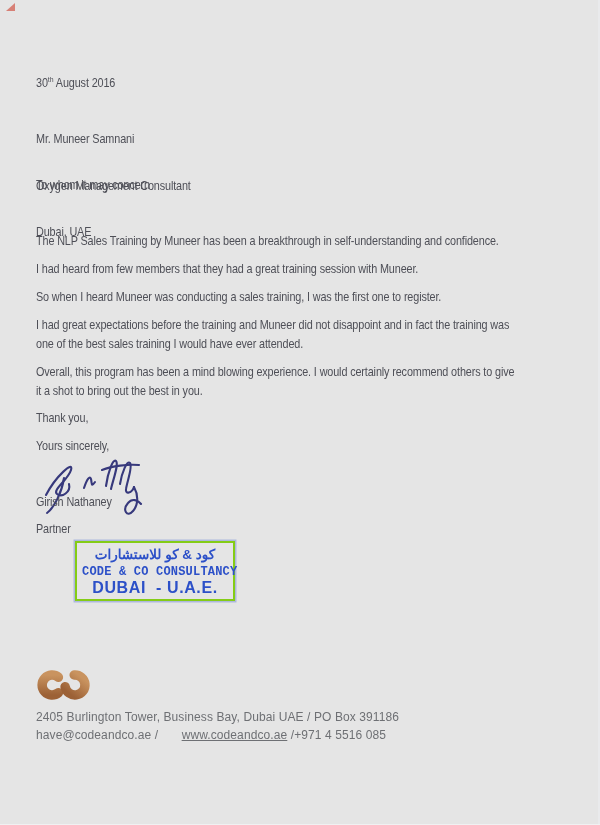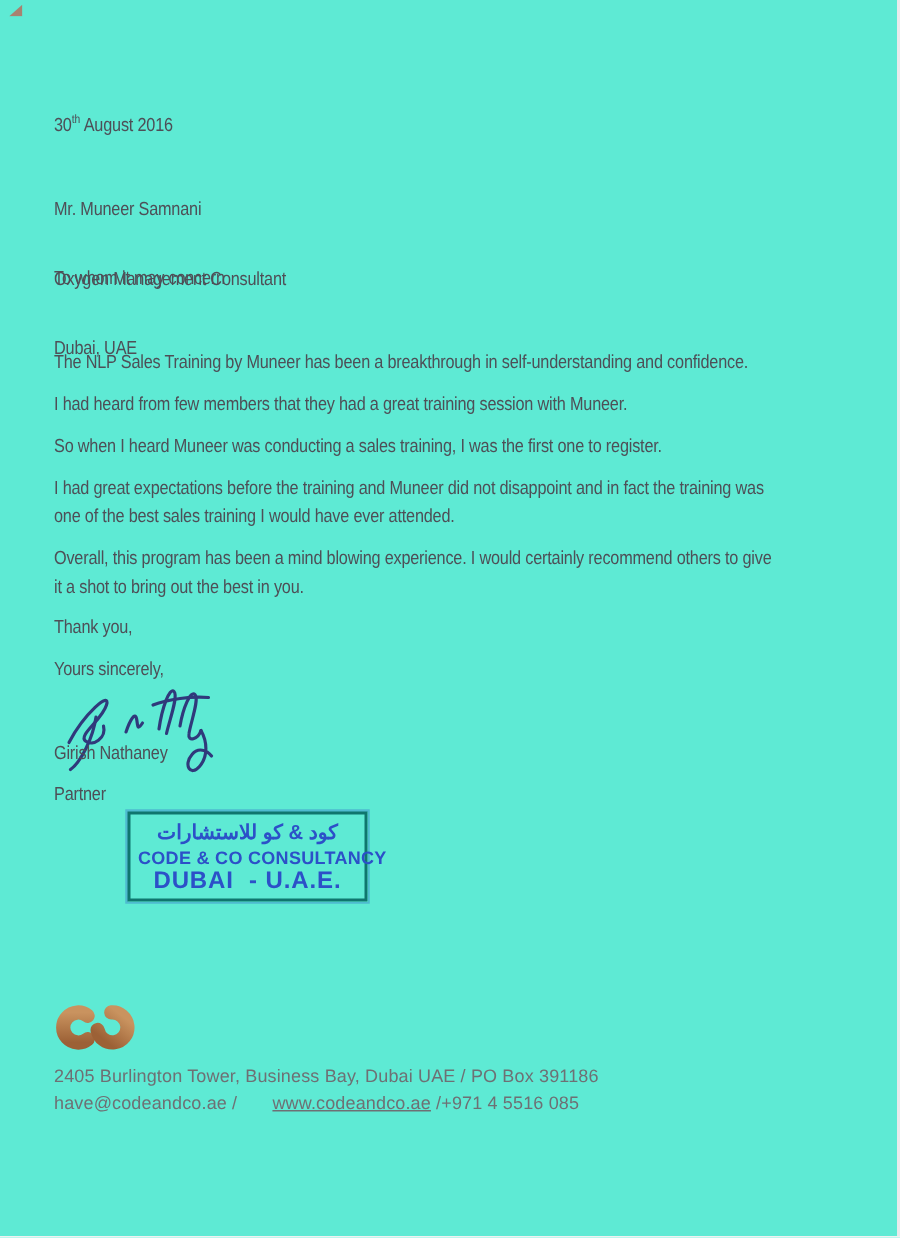--- a/index.html
+++ b/index.html
@@ -1,41 +1,41 @@
 <!DOCTYPE html>
 <html><head>
 <meta charset="utf-8">
 <style>
   html,body{margin:0;padding:0;background:#ffffff;}
   .page{
     position:relative;width:600px;height:825px;margin:0 auto;
-    background:#5eead4;overflow:hidden;
+    background:#e5e5e5;overflow:hidden;
     font-family:"Liberation Sans",sans-serif;color:#4e4f57;
   }
   .edge-right{position:absolute;top:0;right:0;width:2px;height:100%;background:#e9eaec;}
   .edge-bottom{position:absolute;left:0;bottom:0;width:100%;height:1px;background:#f0f1f2;}
   .artifact{position:absolute;left:6px;top:3px;width:9px;height:8px;
     background:#d04a3a;opacity:.65;clip-path:polygon(0 100%,100% 100%,100% 0);}
   .txt{
     position:absolute;left:36px;font-size:12.6px;letter-spacing:-0.15px;
     line-height:19px;transform:scaleX(0.86);transform-origin:0 0;
     white-space:pre;color:#4e4f57;
   }
   .txt sup{font-size:8px;letter-spacing:0;}
   .recipient-line{display:block;}
   .sig-wrap{position:absolute;left:40px;top:448px;width:125px;height:72px;}
   .name{top:493px;}
   .partner{top:520px;}
   .stamp{
     position:absolute;left:75px;top:541px;width:146px;
-    border:2px solid #0f766e;box-shadow:0 0 0 1.5px rgba(44,80,200,.30);
-    padding:3px 5px 4px 5px;text-align:center;color:#2c50c8;background:rgba(255,255,255,0);margin-left:10px;
+    border:2px solid #84cc16;box-shadow:0 0 0 1.5px rgba(44,80,200,.30);
+    padding:3px 5px 4px 5px;text-align:center;color:#2c50c8;background:rgba(255,255,255,0);
   }
   .stamp .ar{font-size:13.5px;font-weight:bold;direction:rtl;white-space:pre;line-height:17px;}
-  .stamp .en1{font-size:12px;font-weight:bold;letter-spacing:0.2px;white-space:pre;line-height:15px;margin-top:2px;}
+  .stamp .en1{font-size:12px;font-weight:bold;letter-spacing:0.2px;white-space:pre;line-height:15px;margin-top:2px;font-family:Liberation Mono, monospace;}
   .stamp .en2{font-size:16px;font-weight:bold;letter-spacing:0.6px;white-space:pre;line-height:15px;}
   .logo-wrap{position:absolute;left:35px;top:668px;width:60px;height:36px;}
   .footer-line{
     position:absolute;left:36px;font-size:12px;letter-spacing:0.1px;
     color:#6e7074;white-space:pre;line-height:15px;transform:none;
   }
   .f1{top:710px;}
   .f2{top:728px;}
   .f2 .site{text-decoration:underline;margin-left:20px;}
 </style>

